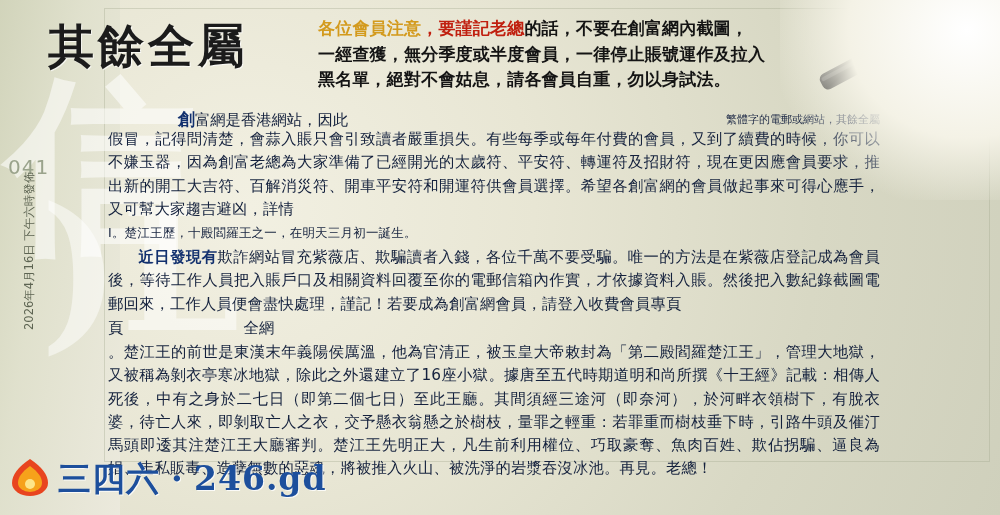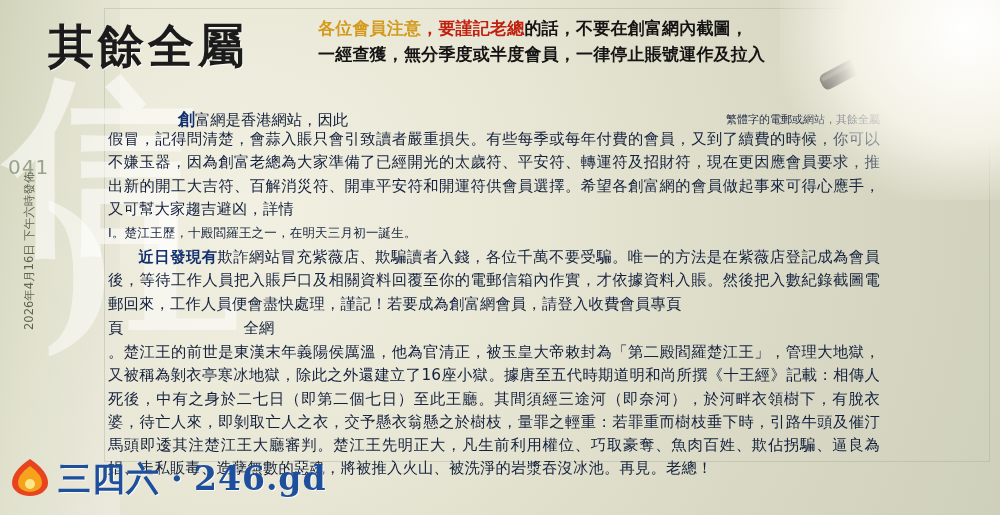--- a/index.html
+++ b/index.html
@@ -237,20 +237,21 @@
     <rect x="84" y="29" width="12" height="19" rx="3" fill="url(#gGold)"></rect>
     <path d="M96 31 L126 38 L96 46 Z" fill="#111"></path>
     <rect x="10" y="33" width="70" height="4" rx="2" fill="rgba(255,255,255,.18)"></rect>
   </svg>
 
   <div class="content">
     <p>
       <span class="warn-head"><span class="gold">各位會員注意</span><span>，要謹記老總</span></span><span class="warn-block">的話，不要在創富網內截圖，</span>
     </p>
     <p class="warn-block">一經查獲，無分季度或半度會員，一律停止賬號運作及拉入</p>
+    <p class="warn-block">黑名單，絕對不會姑息，請各會員自重，勿以身試法。</p>
   </div>
 
   <div style="position:absolute; left:178px; top:108px; width:700px; font-size:15.3px; color:#14213d;">
     <span class="hl-blue" style="font-size:17px;">創</span><span class="hl-bold">富網是香</span><span>港網站，因此</span>
   </div>
 
   <div class="small-note">繁體字的電郵或網站，其餘全屬</div>
 
   <div class="body-wide" style="top:128px;">
     <p>假冒，記得問清楚，會蒜入賬只會引致讀者嚴重損失。有些每季或每年付費的會員，又到了續費的時候，你可以不嫌玉器，因為創富老總為大家準備了已經開光的太歲符、平安符、轉運符及招財符，現在更因應會員要求，推出新的開工大吉符、百解消災符、開車平安符和開運符供會員選擇。希望各創富網的會員做起事來可得心應手，又可幫大家趨吉避凶，詳情</p>

